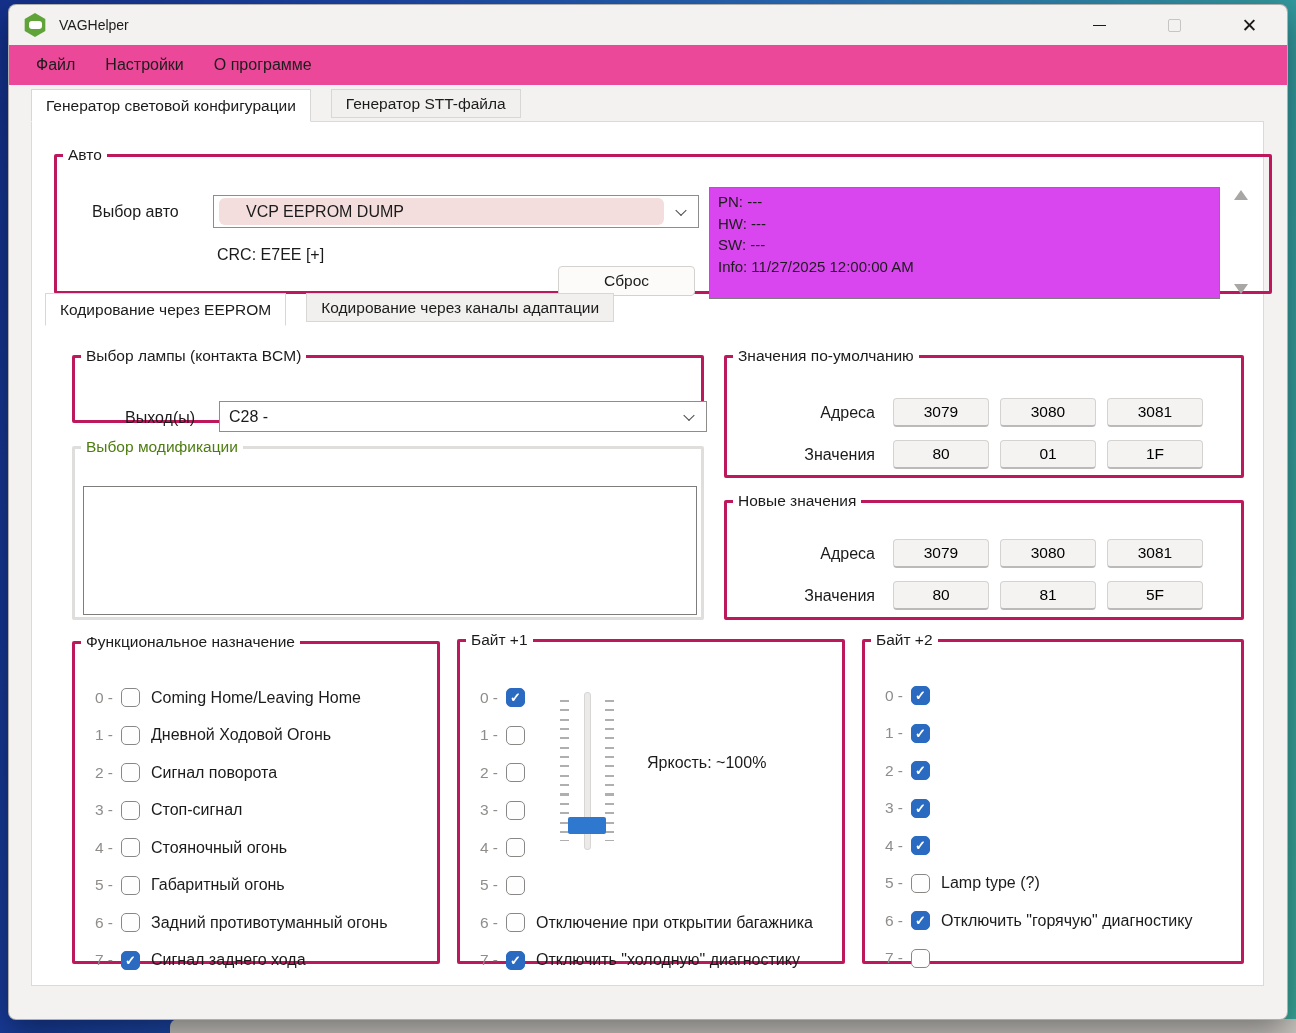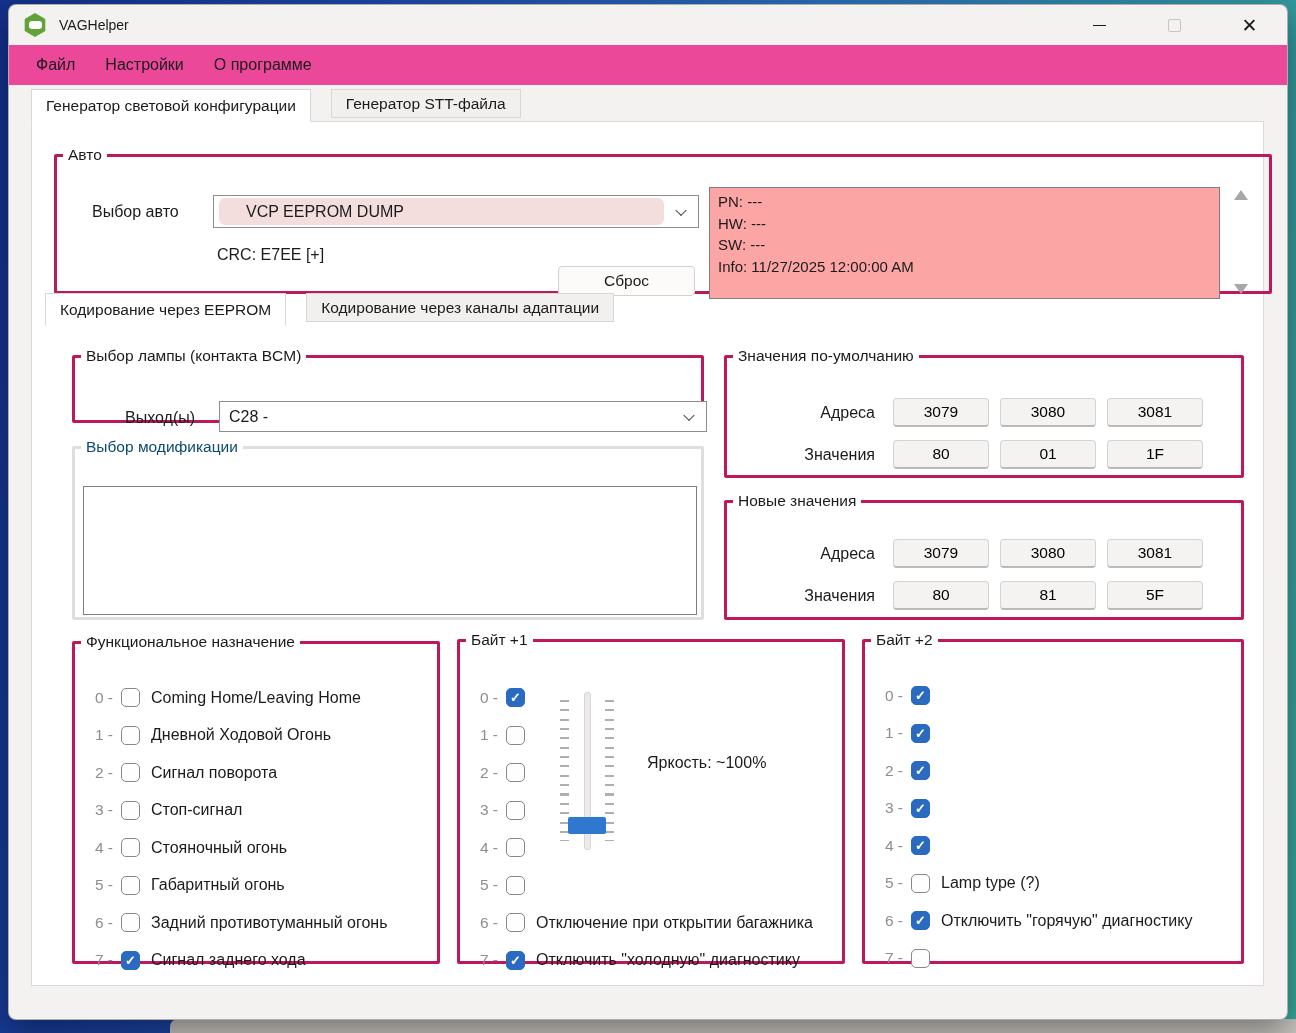--- a/index.html
+++ b/index.html
@@ -42,21 +42,21 @@
   .tabs .tab:first-child { margin-left:0; }
   .tabs .tab.active { height:33px; background:#fff; border-bottom-color:#fff; }
   #main-tabs { left:22px; top:84px; height:33px; z-index:3; }
   #coding-tabs { left:36px; top:288px; height:33px; z-index:2; }
 
   .content { position:absolute; left:22px; top:116px; width:1233px; height:865px; background:#fff; border:1px solid #dcdad8; z-index:1; }
 
   fieldset { position:absolute; margin:13px; padding:0; border:3px solid #be185d; border-radius:2px; z-index:2; background:transparent; }
   legend { font-size:15.5px; padding:0 5px; margin-left:6px; white-space:nowrap; }
   fieldset.disabled { border-color:#e0dedc; }
-  fieldset.disabled legend { color:#0c4a6e; }
+  fieldset.disabled legend { color:#4d7c0f; }
 
   #fs-auto { left:32px;  top:128px; width:1218px; height:148px; }
   #fs-lamp { left:50px;  top:329px; width:632px;  height:76px;  }
   #fs-mod  { left:50px;  top:420px; width:632px;  height:182px; }
   #fs-def  { left:702px; top:329px; width:520px;  height:131px; }
   #fs-new  { left:702px; top:474px; width:520px;  height:128px; }
   #fs-func { left:50px;  top:615px; width:368px;  height:331px; }
   #fs-b1   { left:435px; top:613px; width:388px;  height:333px; }
   #fs-b2   { left:840px; top:613px; width:382px;  height:333px; }
 
@@ -70,21 +70,21 @@
   .combo-auto { left:156px; top:31px; width:486px; height:33px; }
   .combo-auto .combo-fill { position:absolute; left:5px; top:2px; bottom:2px; right:34px;
     background:#f3dedd; display:flex; align-items:center; padding-left:27px; font-size:16px;border-radius:6px; }
   .combo-lamp { left:144px; top:36px; width:488px; height:31px; padding-left:9px; font-size:16px; }
 
   .lbl { font-size:16px; white-space:nowrap; }
 
   .btn { background:#fcfbfa; border:1px solid #d4d2d0; border-radius:4px; font-size:15.5px; font-family:inherit; color:#1b1b1b; }
   #btn-reset { left:501px; top:102px; width:137px; height:30px; }
 
-  .info-box { position:absolute; left:652px; top:23px; width:511px; height:112px; border:1px solid #7f7d7b; background:#fca5a5; padding:3px 8px; overflow:hidden; }
+  .info-box { position:absolute; left:652px; top:23px; width:511px; height:112px; border:1px solid #7f7d7b; background:#d946ef; padding:3px 8px; overflow:hidden; }
   .info-box p { margin:0; font-size:15px; line-height:21.5px; white-space:nowrap; }
   .vscroll { position:absolute; left:1176px; top:26px; width:16px; height:104px; }
   .tri { position:absolute; left:1px; width:0; height:0; border-left:7px solid transparent; border-right:7px solid transparent; }
   .tri.up { top:0; border-bottom:10px solid #a9a7a5; }
   .tri.down { bottom:0; border-top:10px solid #a9a7a5; }
 
   .listbox { position:absolute; left:8px; top:30px; width:614px; height:129px; border:1px solid #7f7d7b; background:#fff; }
 
   
   .vrow { position:absolute; left:0; width:100%; display:flex; align-items:center; }

